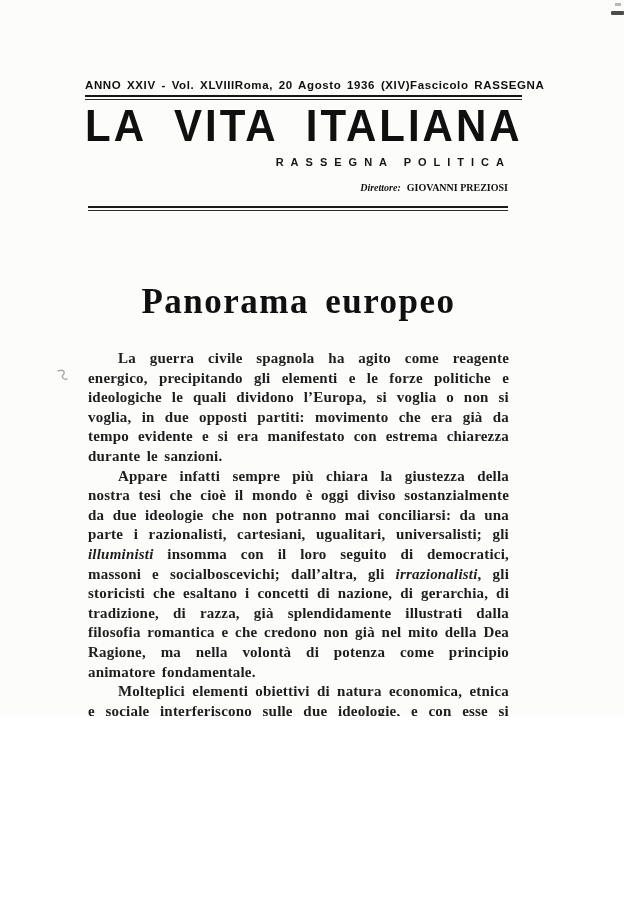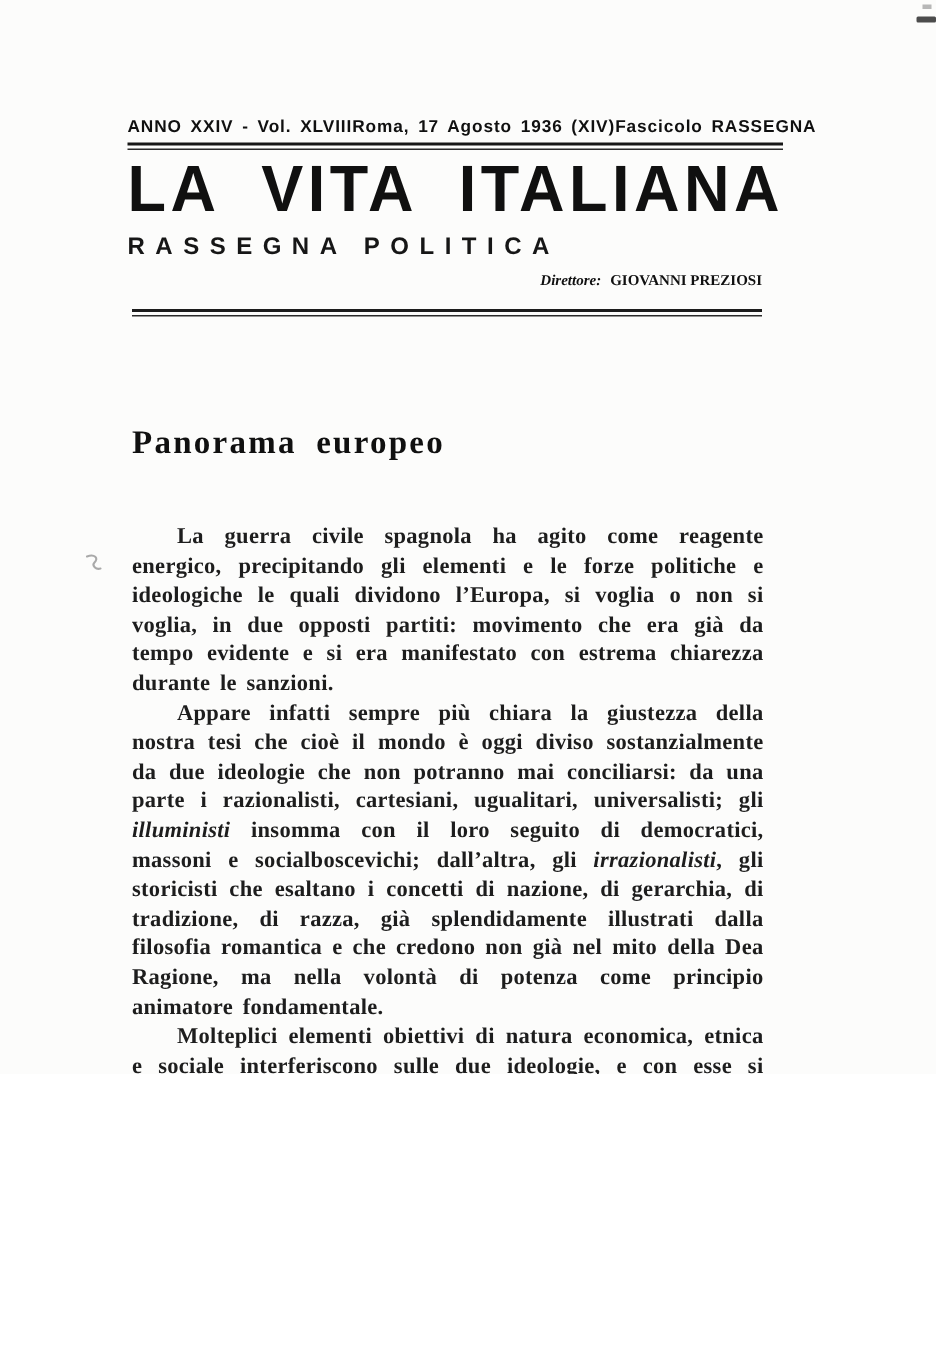--- a/index.html
+++ b/index.html
@@ -54,24 +54,24 @@
     line-height: 44px;
     letter-spacing: 3px;
     word-spacing: 14px;
     color: var(--ink-heavy);
     white-space: nowrap;
     transform: scaleY(1.04);
   }
   .magazine-subtitle {
     position: absolute;
     left: 85px; top: 156px; width: 426px;
-    text-align: left;
+    text-align: right;
     font-family: "Liberation Sans", sans-serif;
     font-weight: bold;
-    font-size: 16px;
+    font-size: 11px;
     letter-spacing: 7px;
     color: #161616;
     white-space: nowrap;
   }
   .director-line {
     position: absolute;
     left: 85px; top: 182px; width: 423px;
     text-align: right;
     font-family: "Liberation Serif", serif;
     font-size: 10px;
@@ -86,23 +86,24 @@
     height: 5px;
     border-top: 2px solid #1c1c1c;
     border-bottom: 1px solid #2a2a2a;
   }
 
   
   .article-title {
     position: absolute;
     left: 88px; top: 282px; width: 421px;
     margin: 0;
+    text-align: center;
     font-family: "Liberation Serif", serif;
     font-weight: bold;
-    font-size: 22px;
+    font-size: 35px;
     letter-spacing: 1.5px;
     word-spacing: 6px;
     color: var(--ink-heavy);
   }
   .article-body {
     position: absolute;
     left: 88px; top: 349px; width: 421px;
     font-family: "Liberation Serif", serif;
     font-weight: bold;
     font-size: 15px;
@@ -143,21 +144,21 @@
   </div>
 
   <div class="margin-squiggle">
     <svg width="14" height="16" viewBox="0 0 14 16">
       <path d="M2 3 C 7 1, 10 4, 7 7 C 5 9, 8 12, 11 11" fill="none" stroke="currentColor" stroke-width="1.4" stroke-linecap="round" opacity="0.75"></path>
     </svg>
   </div>
 
   <div class="issue-header">
     <span>ANNO XXIV - Vol. XLVIII</span>
-    <span>Roma, 17 Agosto 1936 (XIV)</span>
+    <span>Roma, 20 Agosto 1936 (XIV)</span>
     <span>Fascicolo RASSEGNA</span>
   </div>
   <div class="header-rule"></div>
 
   <h1 class="magazine-title">LA VITA ITALIANA</h1>
   <div class="magazine-subtitle">RASSEGNA POLITICA</div>
 
   <div class="director-line">
     <span class="director-label">Direttore:</span><span>GIOVANNI PREZIOSI</span>
   </div>

